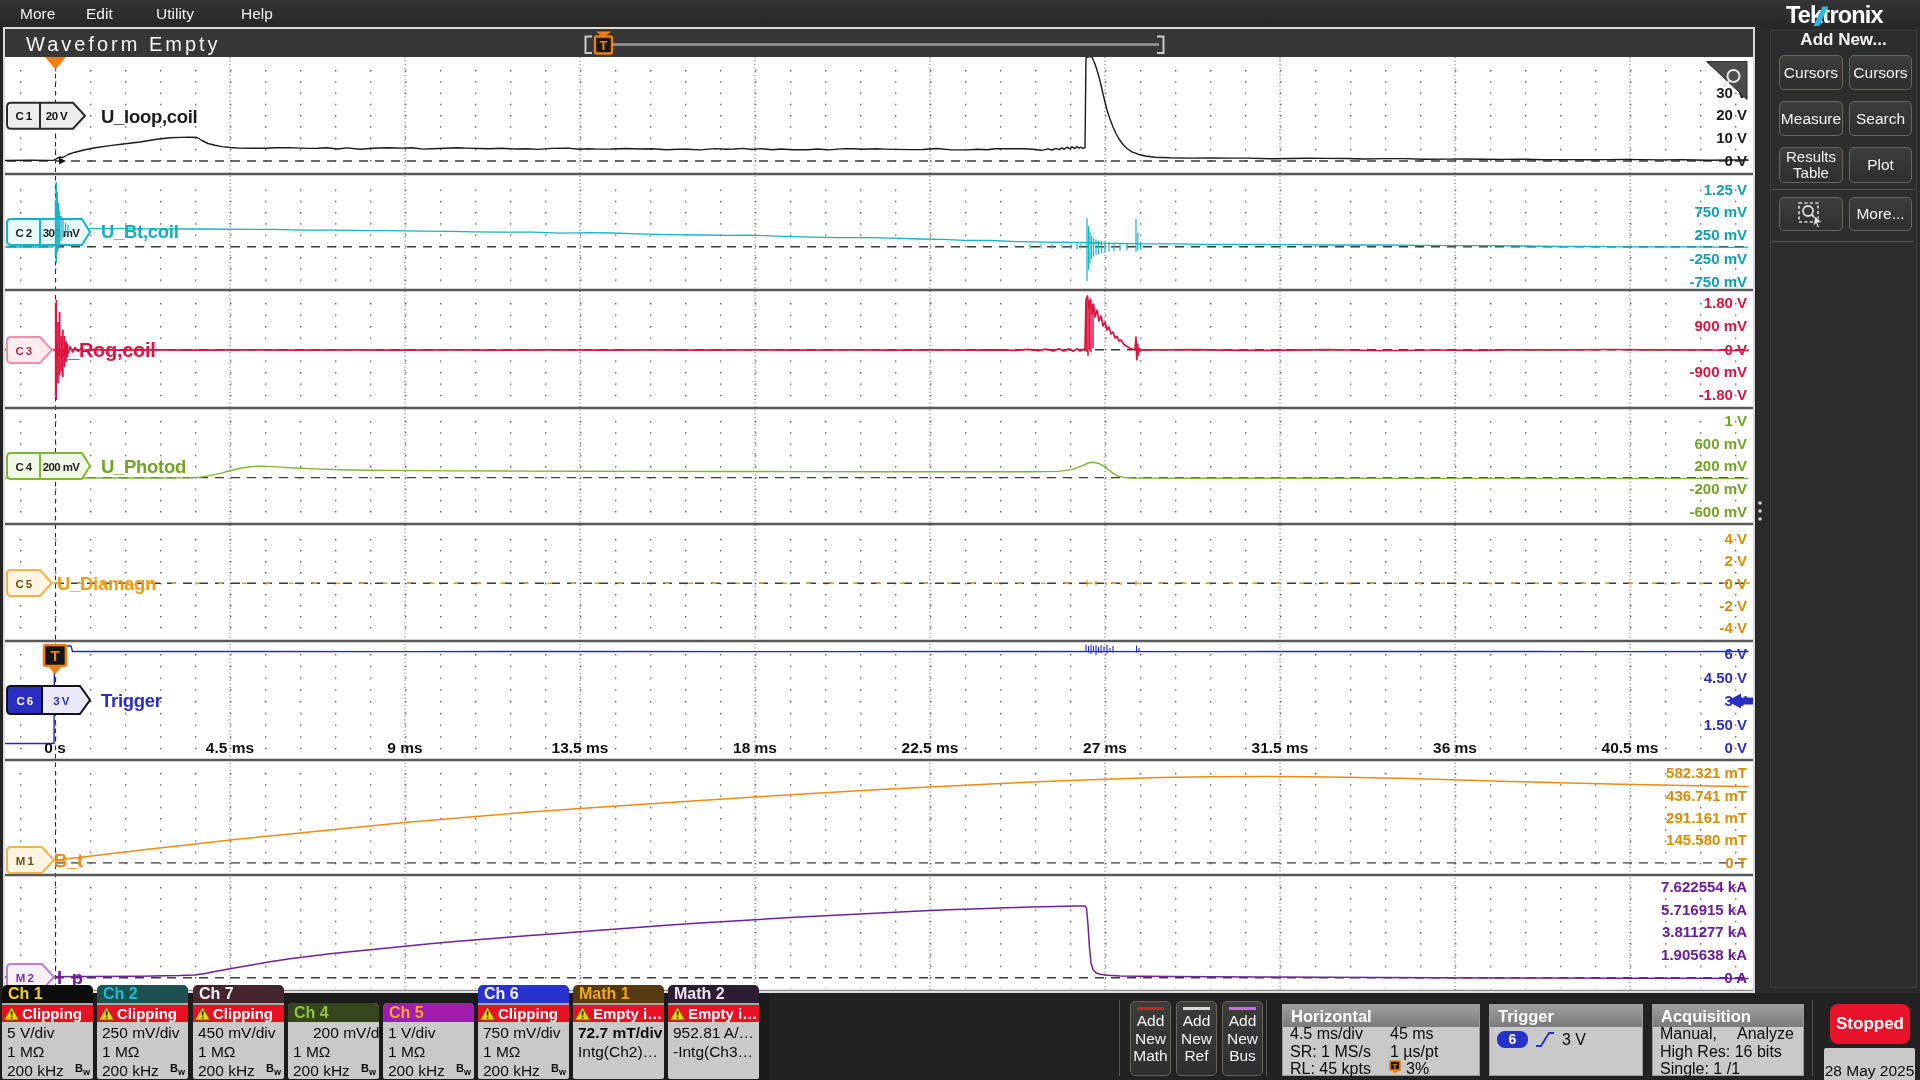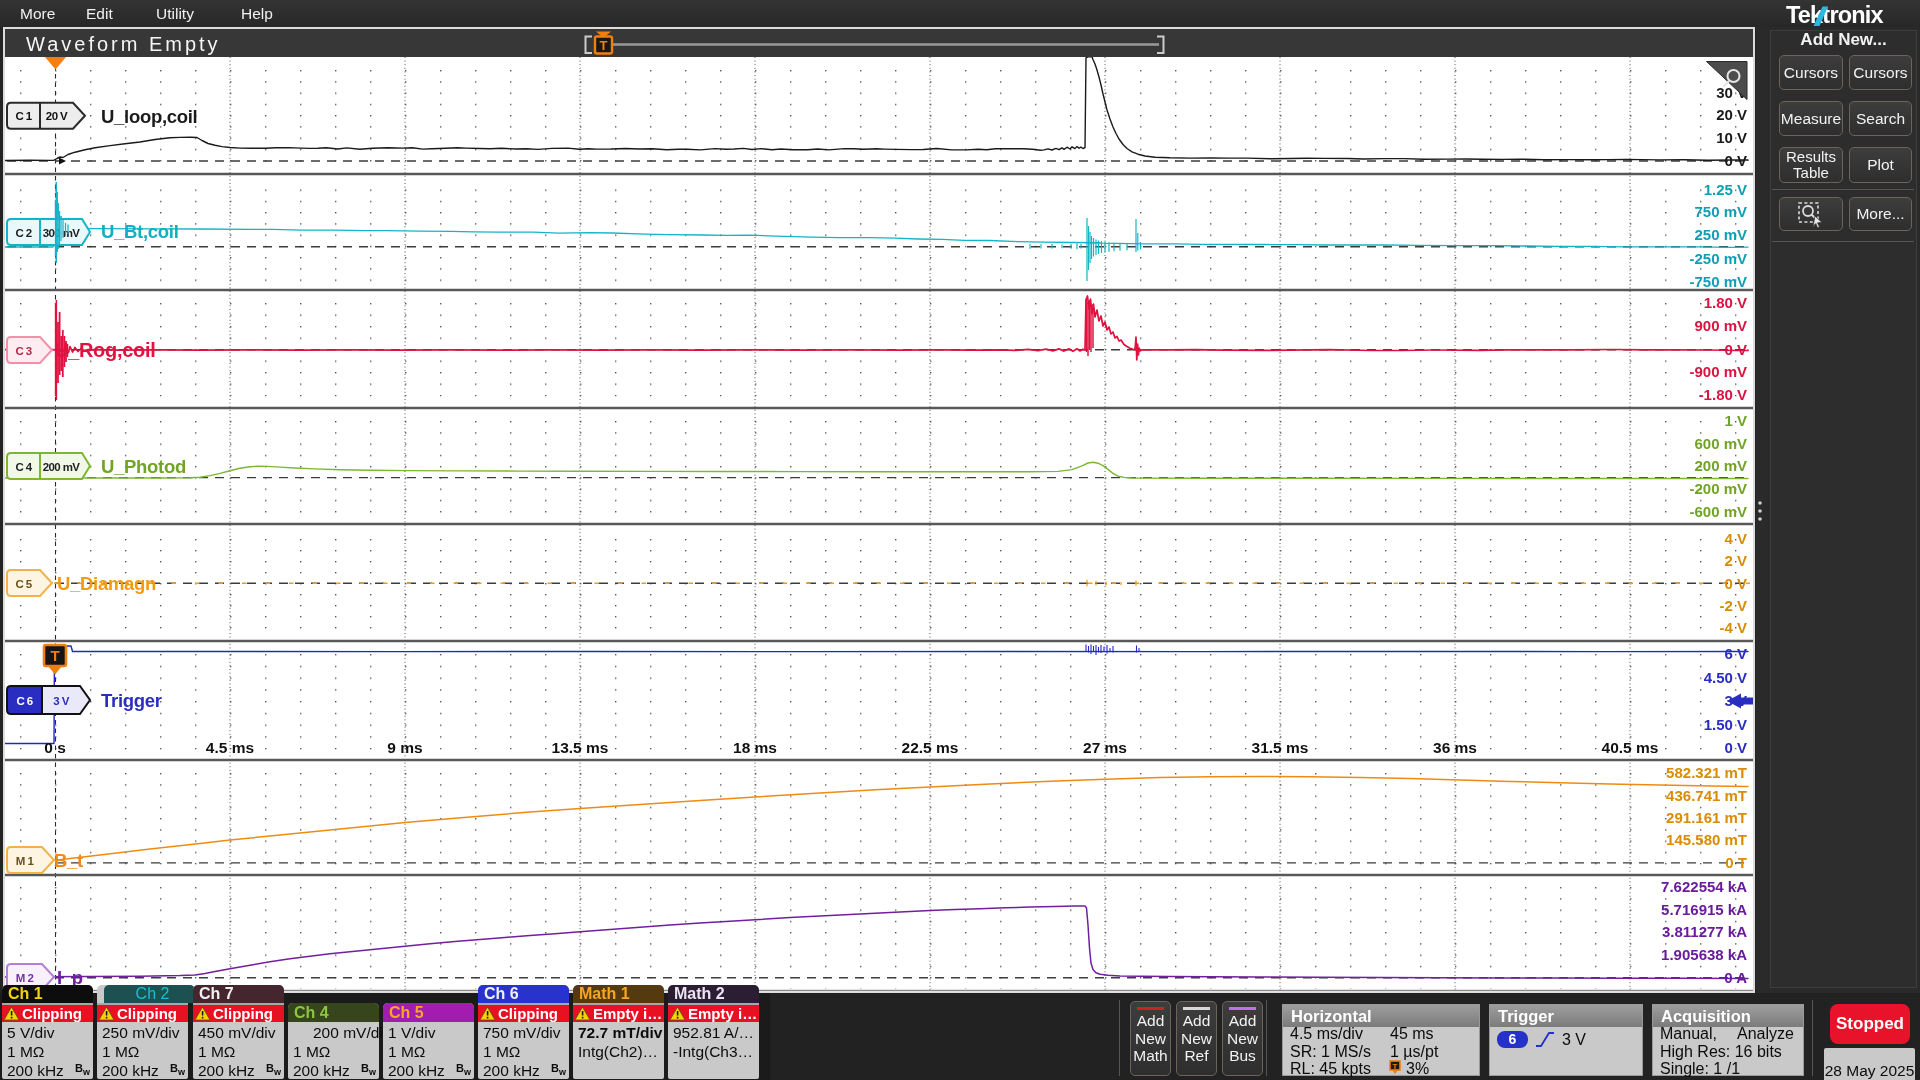--- a/index.html
+++ b/index.html
@@ -345,21 +345,21 @@
 <polygon points="8.5,1 16,14 1,14" fill="#f2d40e" stroke="#5a5000" stroke-width="0.8"></polygon>
 <rect x="7.8" y="5" width="1.6" height="4.5" fill="#1a1a1a"></rect>
       <rect x="7.8" y="10.8" width="1.6" height="1.7" fill="#1a1a1a"></rect>
     </svg>Clipping</div>
 <div style="position:absolute;left:7px;top:1023px;width:85px;color:#0c0c0c;font-size:15.5px;">
     <div style="height:19px;line-height:19px;font-weight:normal;white-space:nowrap;">5 V/div</div>
     <div style="height:19px;line-height:19px;font-weight:normal;white-space:nowrap;">1 MΩ</div>
     <div style="height:19px;line-height:19px;font-weight:normal;white-space:nowrap;">200 kHz <span style="float:right;margin-right:2px;"><span style="font-size:11px;font-weight:bold;position:relative;top:-4px;">B</span><span style="font-size:9px;font-weight:bold;position:relative;top:-1px;">w</span></span></div>
   </div>
 <div style="position:absolute;left:97px;top:985px;width:91px;height:94px;background:#c9c9c9;border-radius:5px 5px 2px 2px;"></div>
-<div style="position:absolute;left:104px;top:985px;width:91px;height:18px;background:#1d5050;border-radius:5px 5px 0 0;color:#16c0d4;font-weight:normal;font-size:16px;line-height:18px;padding-left:6px;text-align:center;">Ch 2</div>
+<div style="position:absolute;left:97px;top:985px;width:91px;height:18px;background:#1d5050;border-radius:5px 5px 0 0;color:#16c0d4;font-weight:bold;font-size:16px;line-height:18px;padding-left:6px;">Ch 2</div>
 <div style="position:absolute;left:97px;top:1003px;width:91px;height:2px;background:#a8a8a8;"></div>
 <div style="position:absolute;left:97px;top:1005px;width:91px;height:17px;background:#e81123;color:#fff;font-weight:bold;font-size:15px;line-height:17px;padding-left:1px;white-space:nowrap;overflow:hidden;"><svg width="17" height="15" viewBox="0 0 17 15" style="vertical-align:-2px;margin-right:2px;">
 <polygon points="8.5,1 16,14 1,14" fill="#f2d40e" stroke="#5a5000" stroke-width="0.8"></polygon>
 <rect x="7.8" y="5" width="1.6" height="4.5" fill="#1a1a1a"></rect>
       <rect x="7.8" y="10.8" width="1.6" height="1.7" fill="#1a1a1a"></rect>
     </svg>Clipping</div>
 <div style="position:absolute;left:102px;top:1023px;width:85px;color:#0c0c0c;font-size:15.5px;">
     <div style="height:19px;line-height:19px;font-weight:normal;white-space:nowrap;">250 mV/div</div>
     <div style="height:19px;line-height:19px;font-weight:normal;white-space:nowrap;">1 MΩ</div>
     <div style="height:19px;line-height:19px;font-weight:normal;white-space:nowrap;">200 kHz <span style="float:right;margin-right:2px;"><span style="font-size:11px;font-weight:bold;position:relative;top:-4px;">B</span><span style="font-size:9px;font-weight:bold;position:relative;top:-1px;">w</span></span></div>

